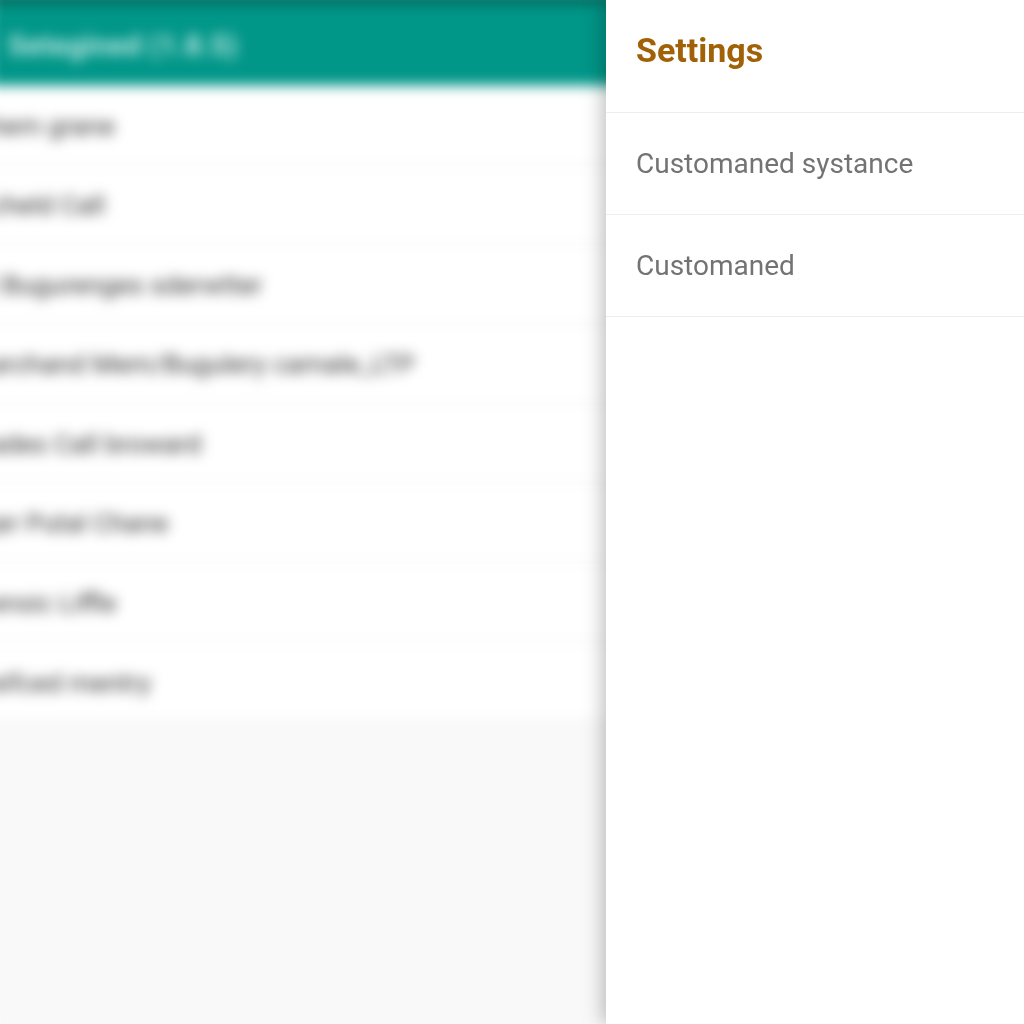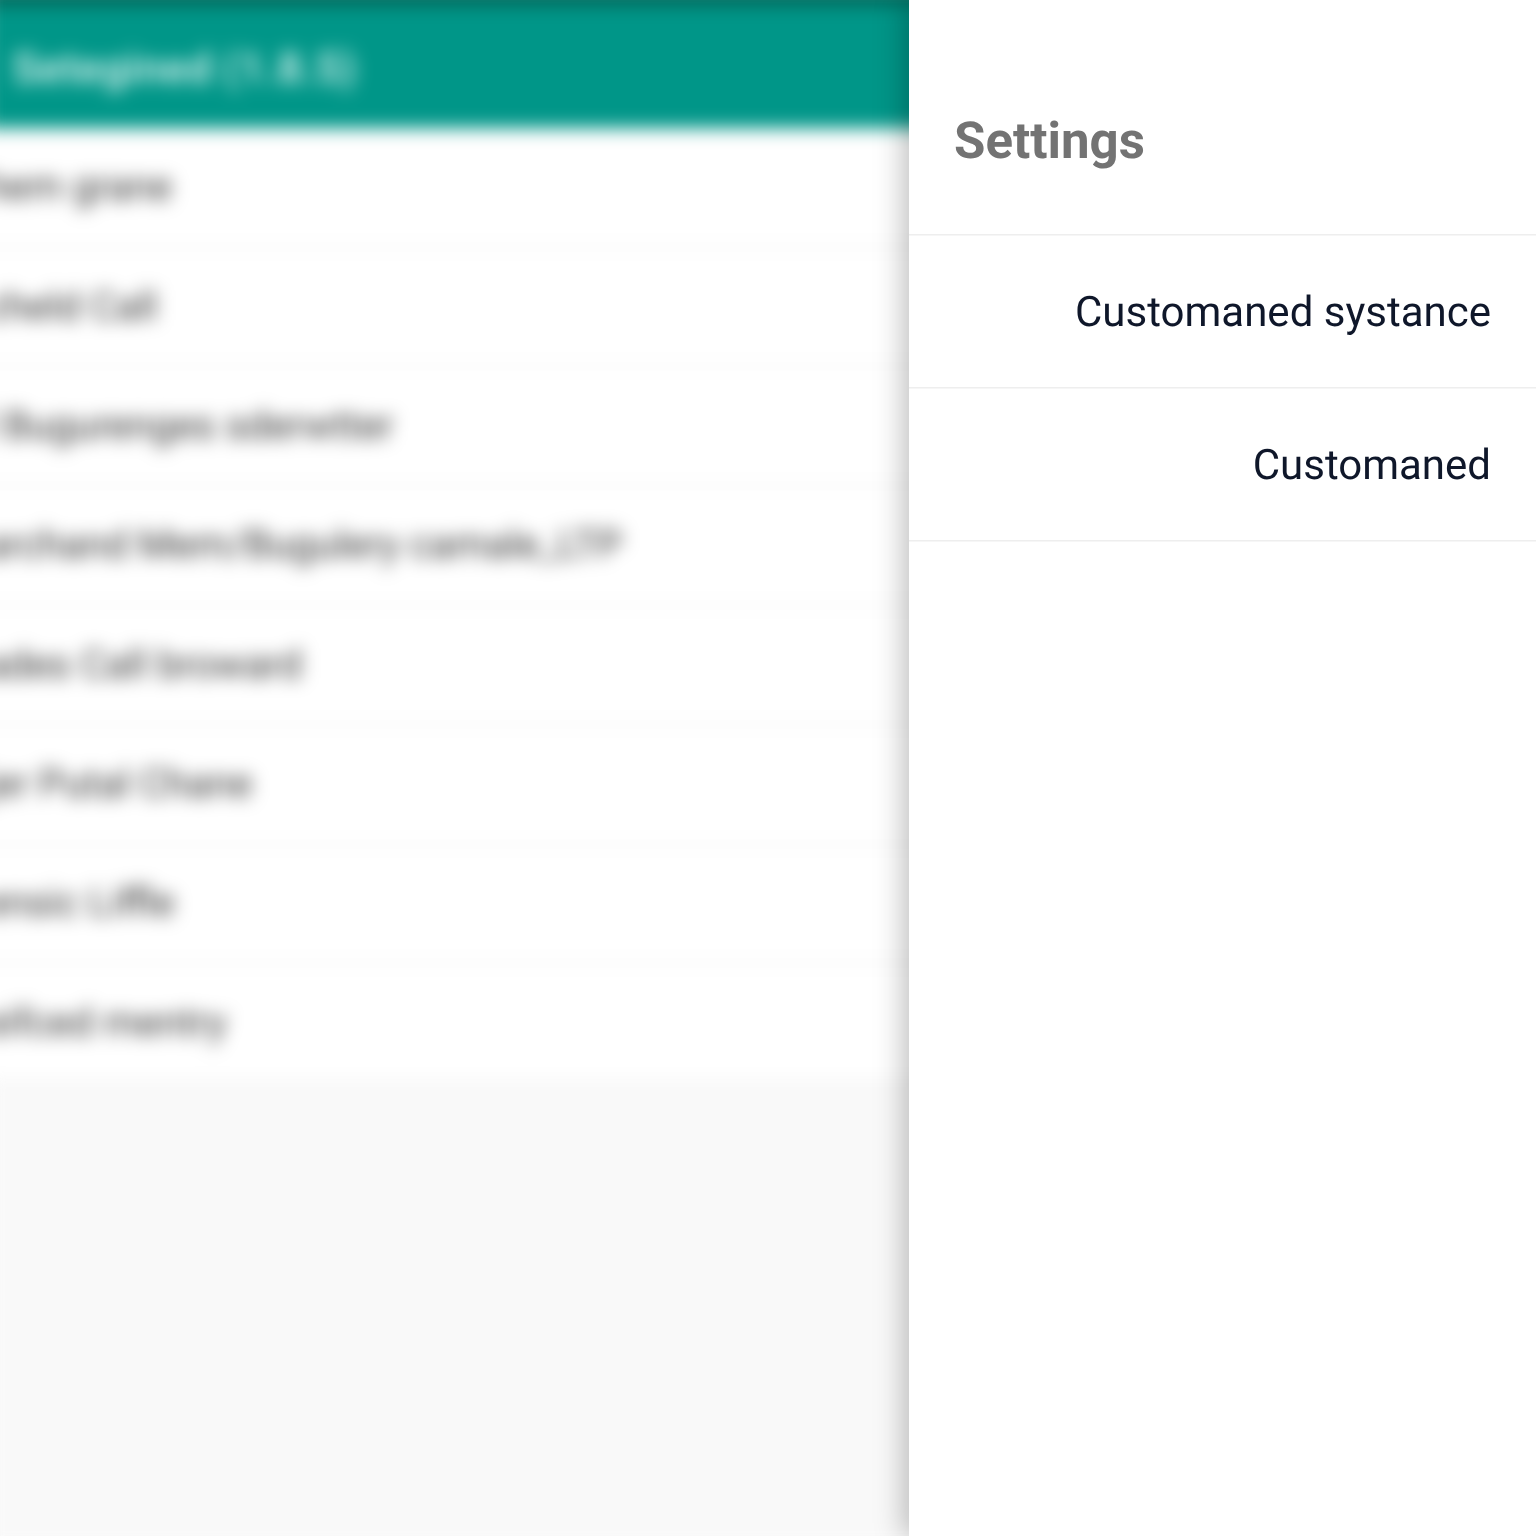--- a/index.html
+++ b/index.html
@@ -52,29 +52,27 @@
 
   
   .panel {
     position:absolute; top:0; right:0; bottom:0;
     width:418px; background:#fff;
     box-shadow: -4px 0 18px rgba(0,0,0,.25);
     display:flex; flex-direction:column;
   }
   .panel-header {
     padding:30px 30px 42px 30px;
-    font-size:34px; font-weight:700; color:#737373;
+    font-size:34px; font-weight:700; color:#a16207;
     border-bottom:1px solid #eee;
-    margin-top:44px;
   }
   .panel-item {
     padding:34px 30px;
-    font-size:28px; color:#0f172a;
+    font-size:28px; color:#737373;
     border-bottom:1px solid #eee;
-    text-align:right;
   }
 </style>
 </head>
 <body>
 
 <div class="screen">
 
   <div class="bg-app">
     <div class="status-bar"></div>
 

